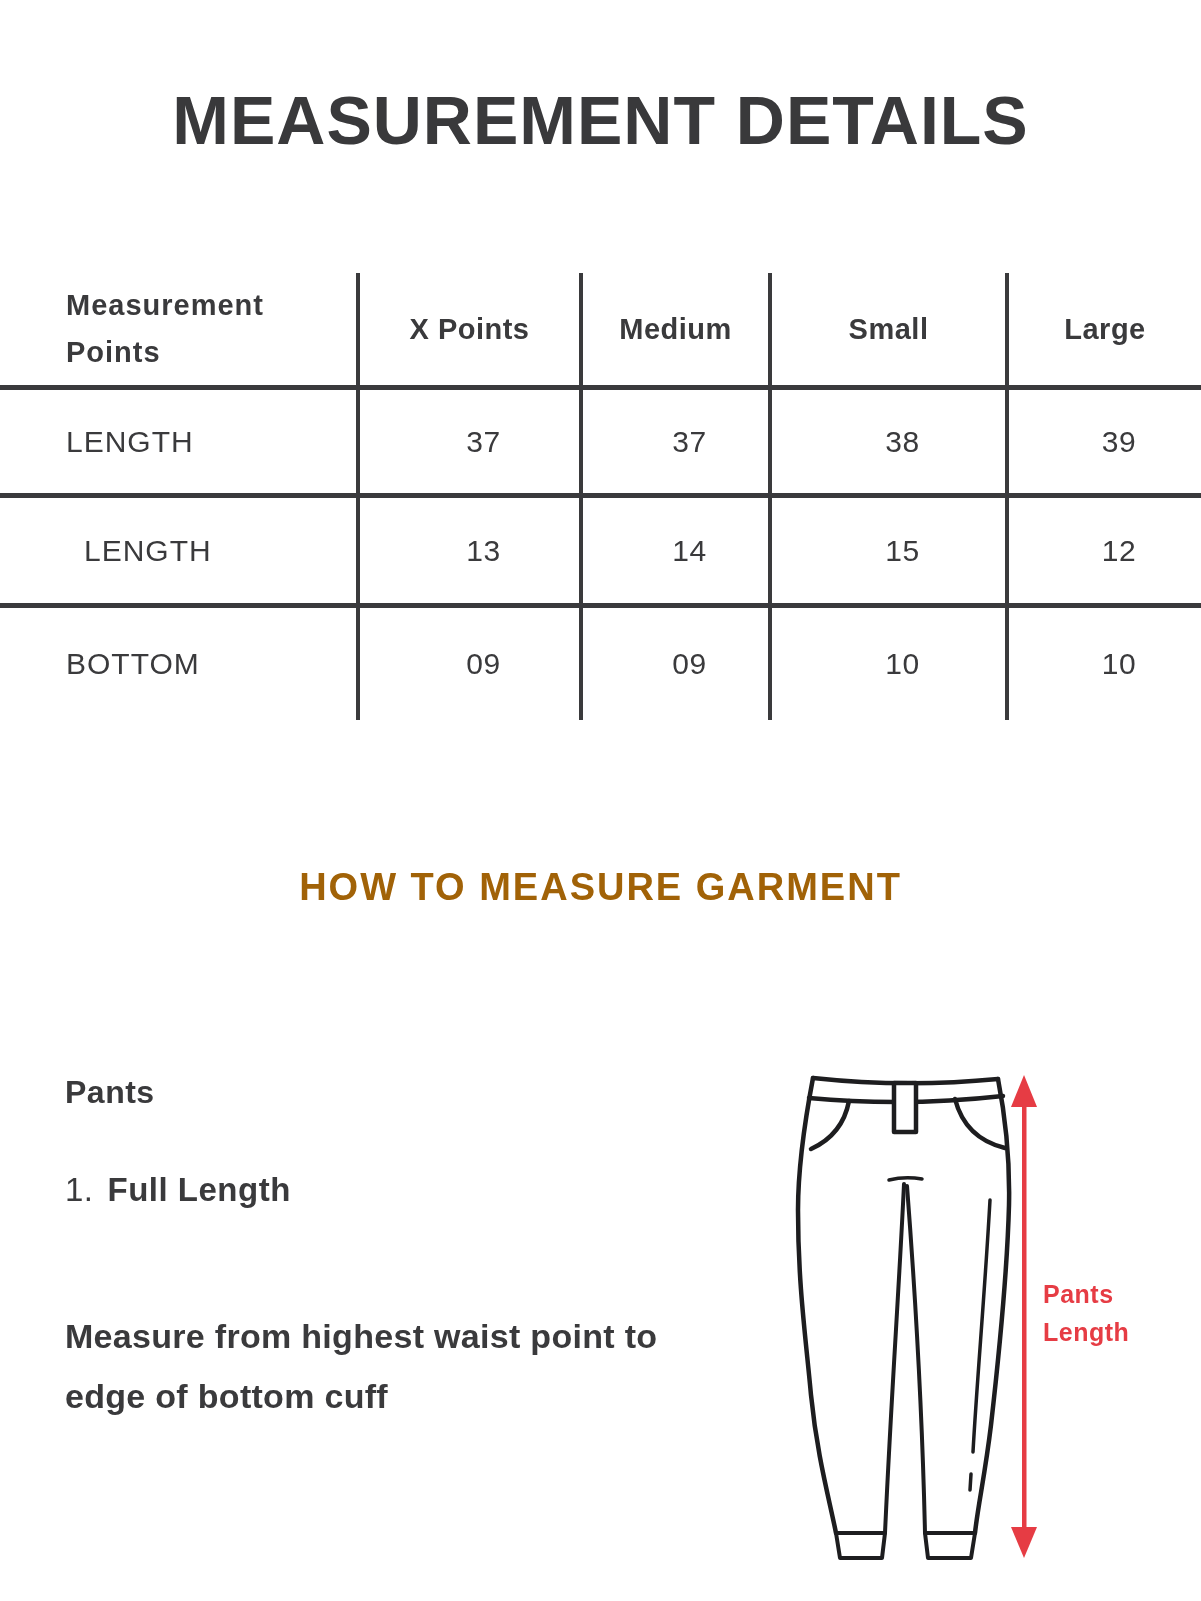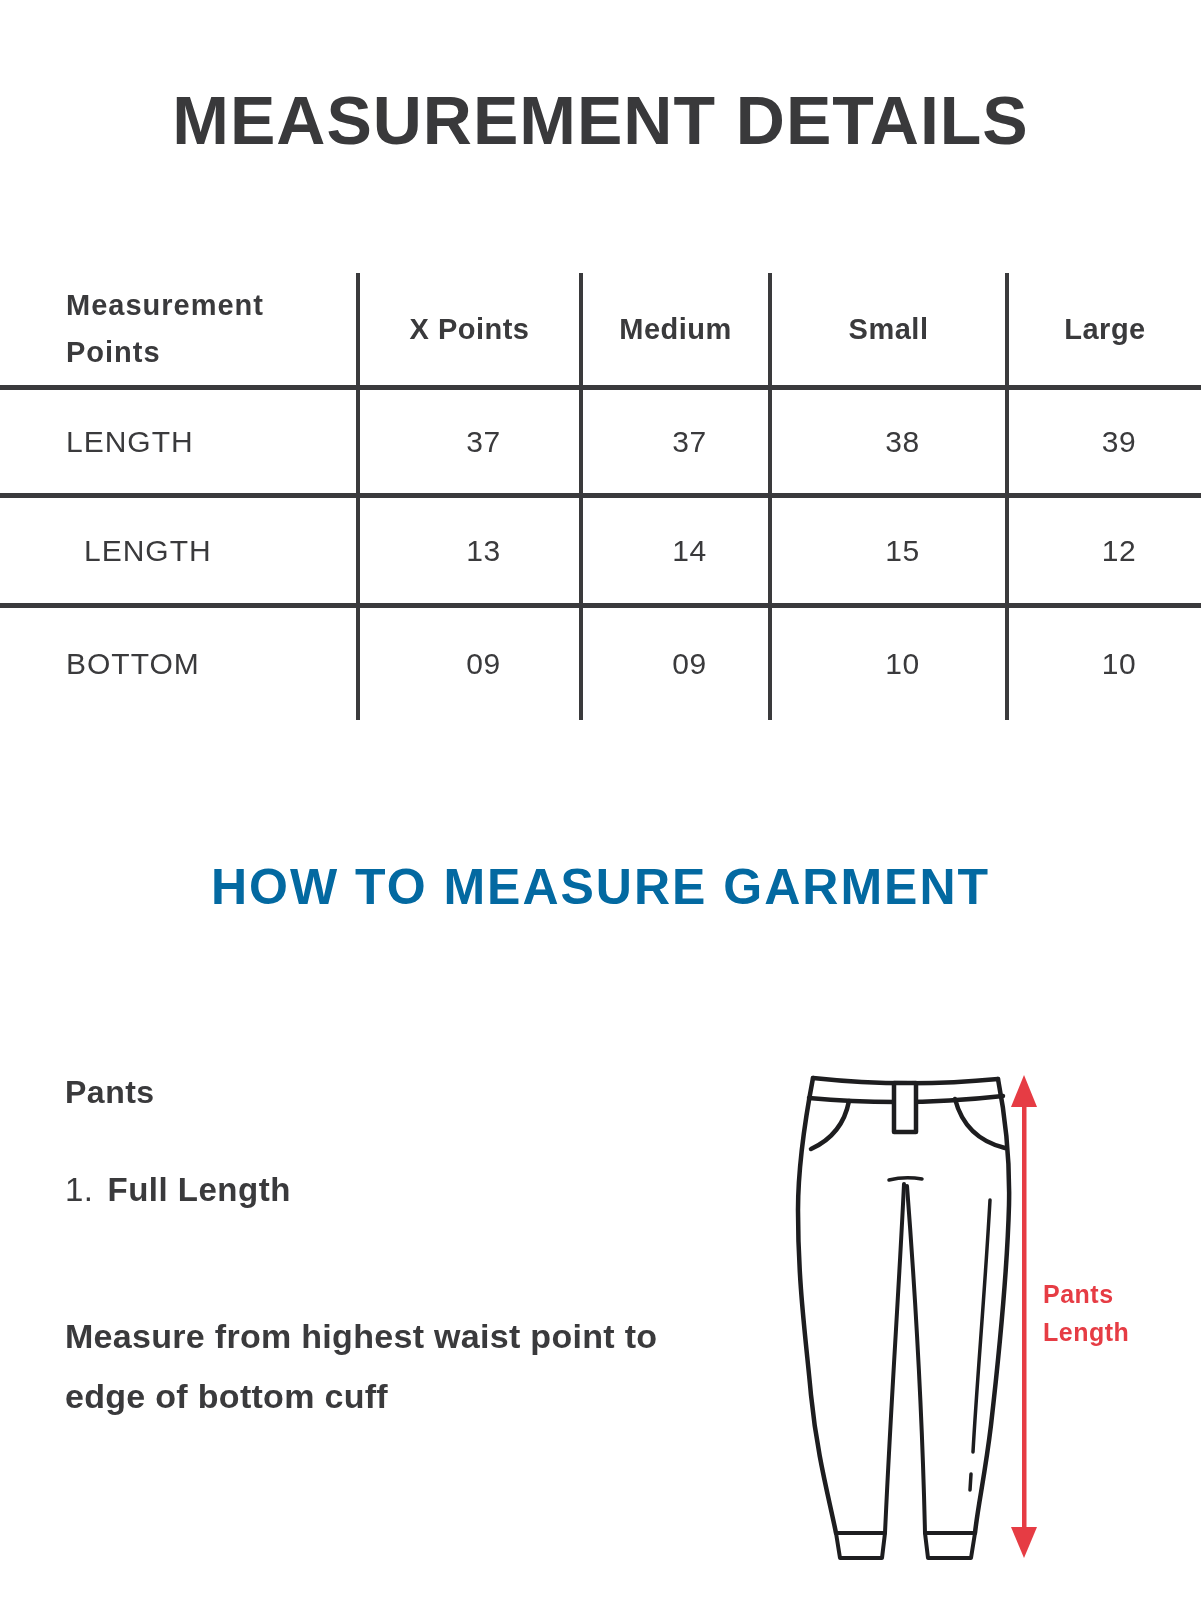--- a/index.html
+++ b/index.html
@@ -11,22 +11,22 @@
   }
 
   
   .title {
     position:absolute; top:55px; left:0; width:100%;
     text-align:center; font-size:68px; font-weight:800;
     letter-spacing:1px; line-height:90px; color:#39393b;
   }
   .how-to {
     position:absolute; top:825px; left:0; width:100%;
-    text-align:center; font-size:50px; font-weight:800;
-    letter-spacing:2px; line-height:84px; color:#0369a1;
+    text-align:center; font-size:38px; font-weight:800;
+    letter-spacing:2px; line-height:84px; color:#a16207;
   }
 
   
   .size-table {
     position:absolute; top:253px; left:0; width:1201px;
     display:grid;
     grid-template-columns:360px 223px 189px 237px 192px;
     grid-template-rows:112px 108px 110px 117px;
   }
   .cell {

